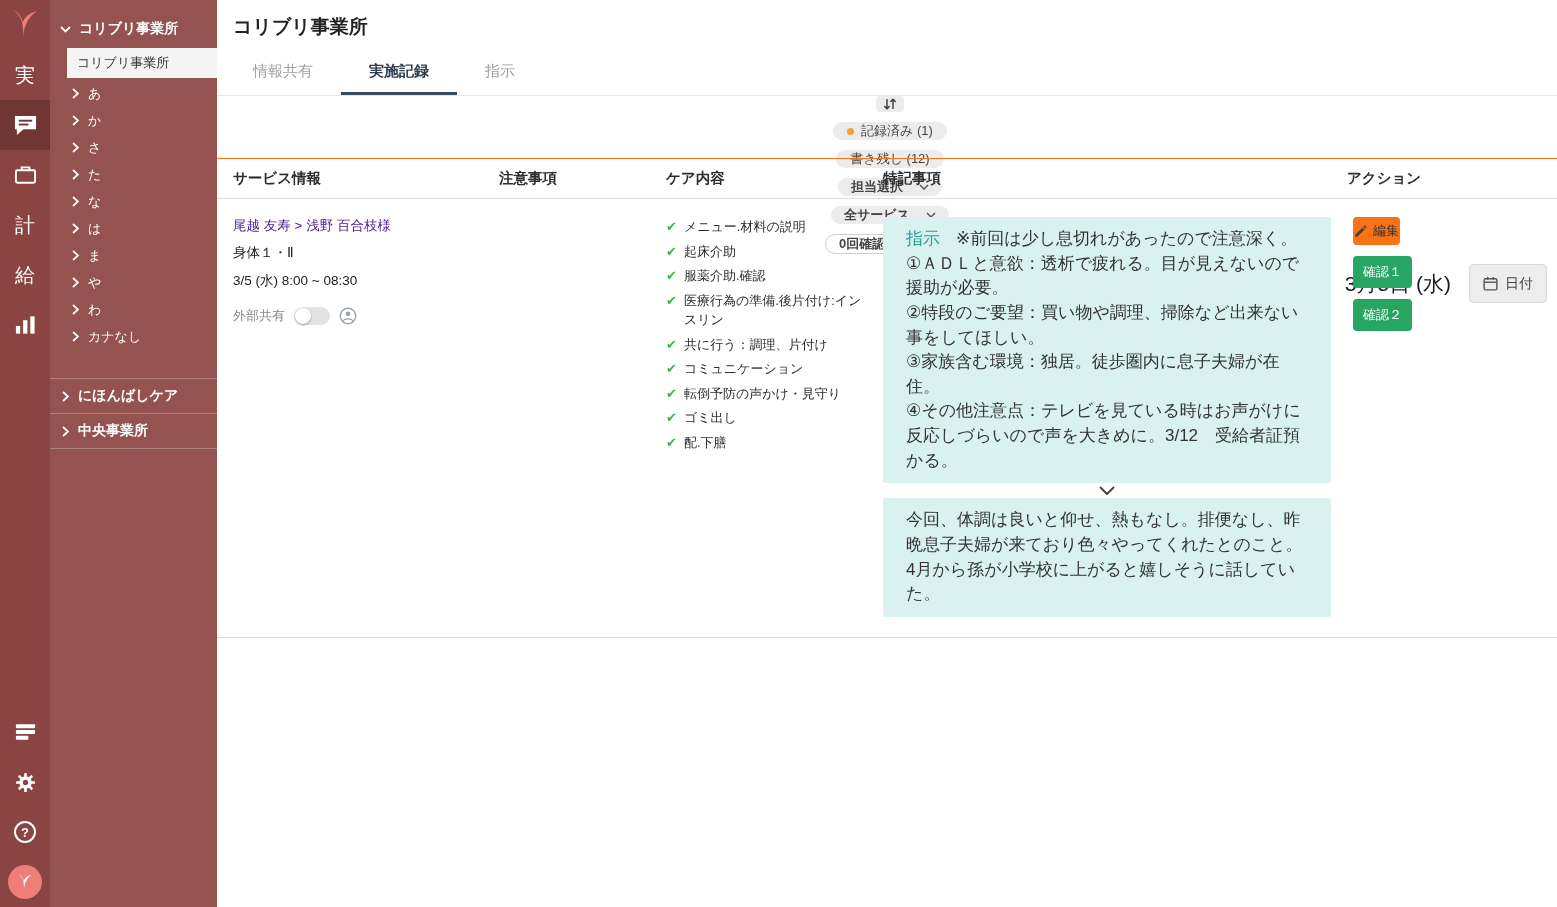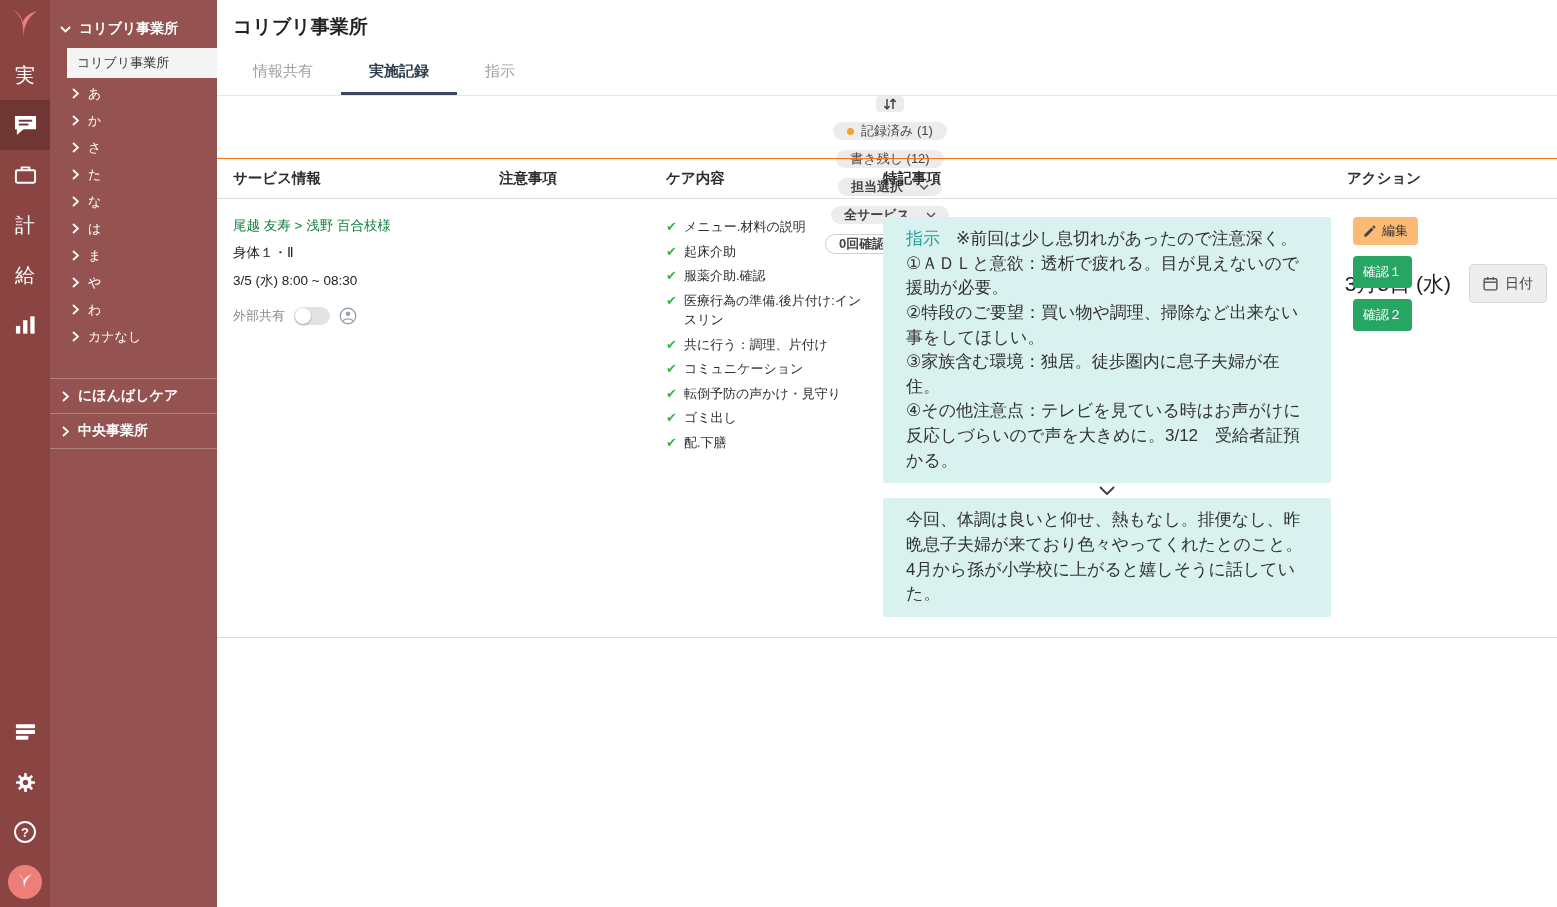--- a/index.html
+++ b/index.html
@@ -111,21 +111,21 @@
     padding-left: 16px;
   }
   .thead {
     border-top: 1px solid #f97316; border-bottom: 1px solid #dcdcdc;
     height: 41px; align-items: center;
     font-size: 14.5px; font-weight: bold; color: #2d2d2d;
   }
   .trow { border-bottom: 1px solid #dcdcdc; padding-top: 18px; padding-bottom: 20px; align-items: start; }
   .cell { padding-right: 18px; min-width: 0; }
 
-  .client-name { font-size: 13.5px; color: #15803d; }
+  .client-name { font-size: 13.5px; color: #4c1d95; }
   .service-type { font-size: 13.5px; color: #222; margin-top: 9px; }
   .schedule { font-size: 13.5px; color: #222; margin-top: 10px; }
   .share-row { display: flex; align-items: center; gap: 9px; margin-top: 17px; color: #8a8a8a; font-size: 13px; }
   .toggle { width: 36px; height: 18px; border-radius: 9px; background: #e3e3e3; position: relative; cursor: pointer; flex-shrink: 0; }
   .toggle .knob { position: absolute; left: 1px; top: 1px; width: 16px; height: 16px; border-radius: 50%; background: #fff; box-shadow: 0 1px 2px rgba(0,0,0,.35); }
 
   .care-item { display: flex; gap: 7px; font-size: 13px; color: #2e2e2e; line-height: 1.5; margin-bottom: 5px; }
   .check { color: #3db24b; font-size: 13px; flex-shrink: 0; }
 
   .note-box {
@@ -133,21 +133,21 @@
     padding: 10px 23px; font-size: 17px; line-height: 1.45; color: #333;
     width: 448px;
   }
   .inst-label { color: #2a9d97; margin-right: 16px; }
   .inst-text { white-space: pre-line; }
   .note-chevron { width: 448px; text-align: center; padding: 3px 0; cursor: pointer; line-height: 0; }
 
   .action-col { display: flex; flex-direction: column; align-items: flex-start; gap: 11px; padding-left: 6px; }
   .edit-btn {
     display: flex; align-items: center; gap: 6px;
-    background: #fdba74; border-radius: 4px; padding: 5px 10px;
+    background: #f97316; border-radius: 4px; padding: 5px 1px;
     font-size: 13px; color: #333; cursor: pointer;
   }
   .confirm-btn {
     background: #27a562; color: #fff; border-radius: 4px;
     padding: 7px 10px; font-size: 13px; cursor: pointer;
   }
 </style>
 </head>
 <body>
 

